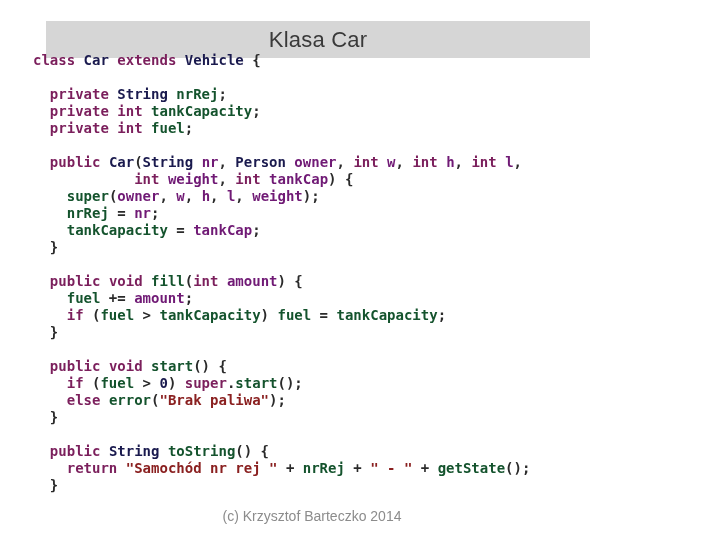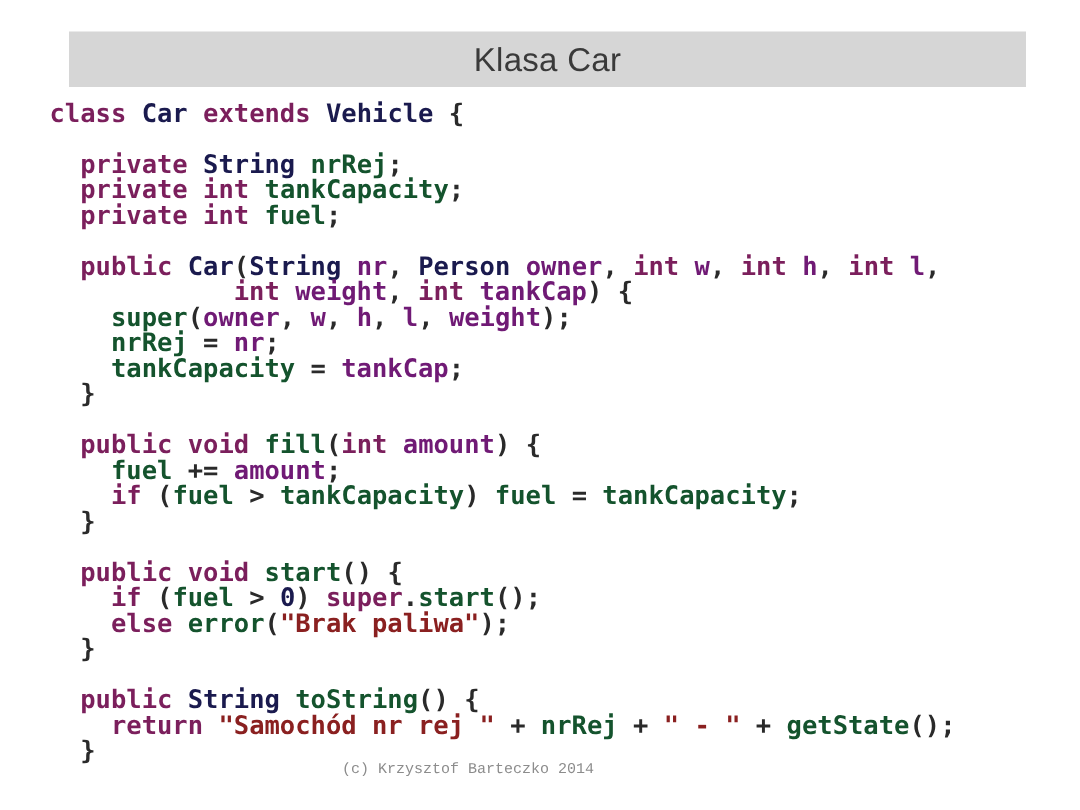--- a/index.html
+++ b/index.html
@@ -19,44 +19,44 @@
     position: absolute;
     inset: 0;
     background: #ffffff;
   }
 
   
   #title-bar {
     position: absolute;
     left: 46px;
     top: 21px;
-    width: 638px;
+    width: 544px;
     height: 37px;
     background: #d6d6d6;
     display: flex;
     align-items: center;
     justify-content: center;
   }
   #title-text {
     font-family: "Liberation Sans", sans-serif;
     font-size: 22px;
     font-weight: 400;
     color: #3a3a3a;
     letter-spacing: 0.2px;
     white-space: nowrap;
   }
 
   
   #code-block {
     position: absolute;
     left: 33px;
-    top: 68px;
+    top: 52px;
     width: 660px;
     font-family: "DejaVu Sans Mono", "Liberation Mono", monospace;
-    font-size: 17px;
+    font-size: 14px;
     line-height: 17px;
     white-space: pre;
     font-weight: bold;
   }
   .code-line {
     white-space: pre;
     min-height: 17px;
   }
   .code-line.blank {
     height: 17px;
@@ -71,22 +71,22 @@
   .t-num   { color: #1a1a4e; }   
   .t-punc  { color: #2a2a2a; }   
 
   
   #footer {
     position: absolute;
     left: 0;
     top: 508px;
     width: 624px;
     text-align: center;
-    font-family: Liberation Mono, monospace;
-    font-size: 10px;
+    font-family: Liberation Sans, sans-serif;
+    font-size: 14px;
     color: #8c8c8c;
     white-space: nowrap;
   }
 </style>
 </head>
 <body>
 
 <div id="slide">
 
   <div id="title-bar">

